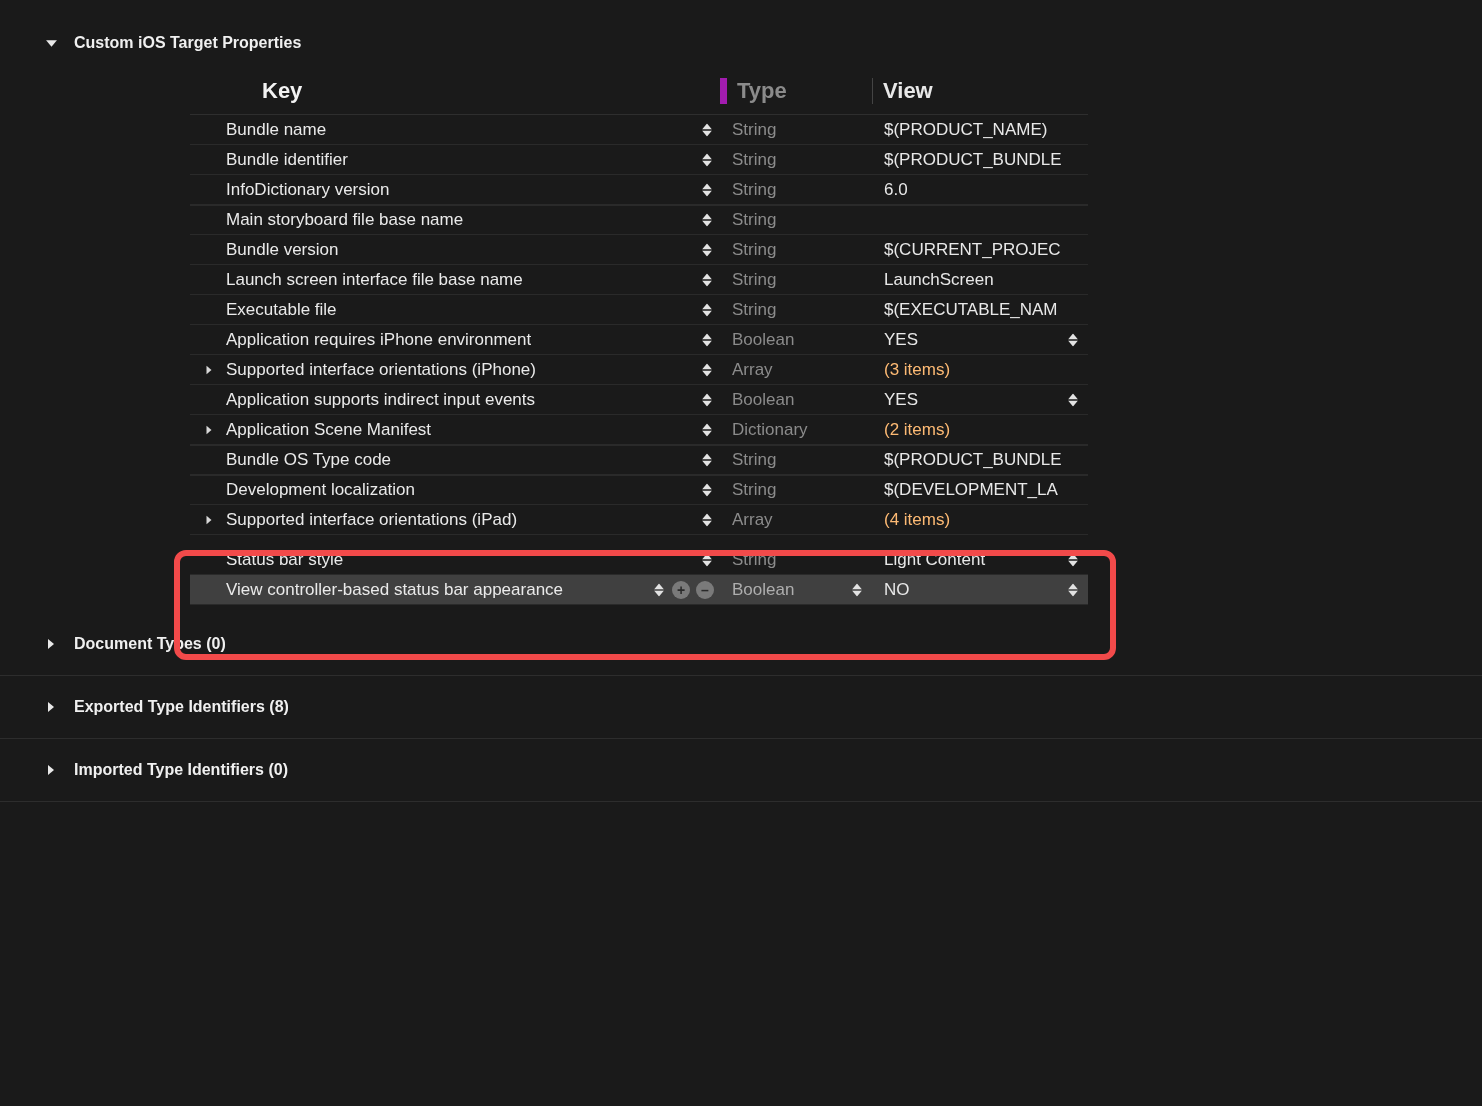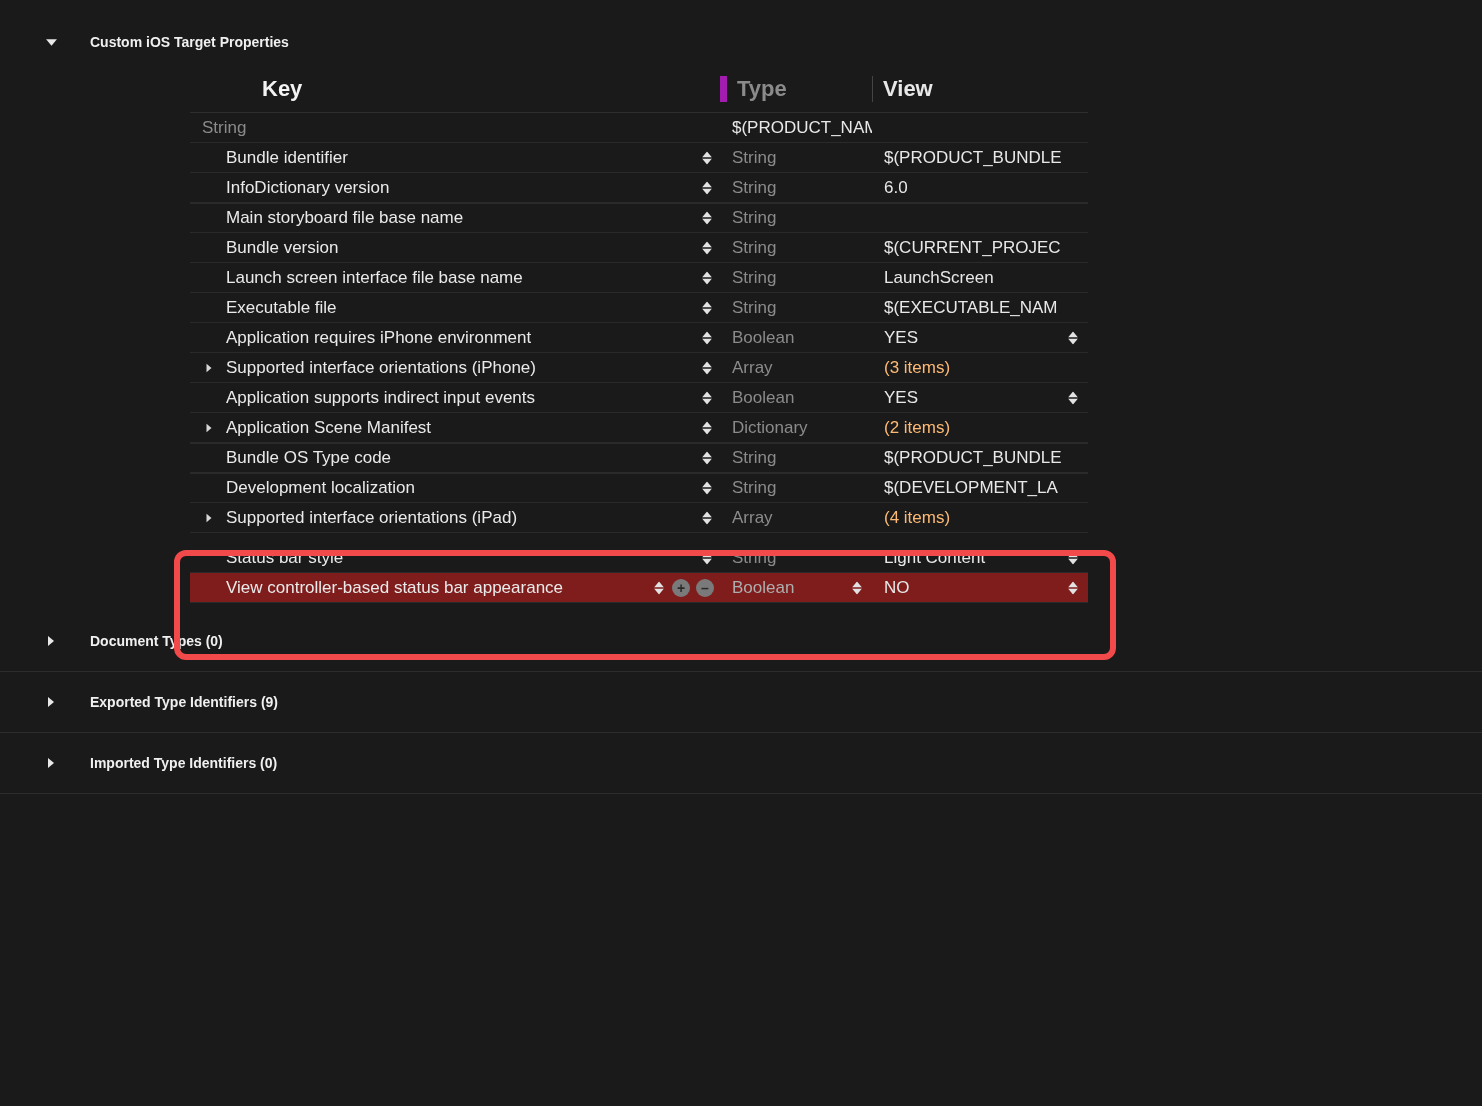--- a/index.html
+++ b/index.html
@@ -9,25 +9,25 @@
     font-family: -apple-system, "SF Pro Text", "Helvetica Neue", Arial, sans-serif;
     font-size: 16px;
     width: 1482px;
     height: 1106px;
     overflow: hidden;
     padding: 28px 0 0 0;
   }
   .section-header {
     display: flex;
     align-items: center;
-    gap: 32px;
+    gap: 16px;
     padding: 6px 0 6px 44px;
     cursor: pointer;
     font-weight: 700;
-    font-size: 14px;
+    font-size: 16px;
     color: #f0f0f0;
   }
   .section-header.collapsed-row {
     border-bottom: 1px solid #2d2d2d;
     padding-top: 22px;
     padding-bottom: 22px;
   }
   .disclosure {
     width: 14px;
     height: 14px;
@@ -124,21 +124,21 @@
     border: 6px solid #f24a4a;
     border-radius: 12px;
     left: 174px;
     width: 942px;
     top: 550px;
     height: 110px;
     pointer-events: none;
     z-index: 5;
   }
   .row.selected {
-    background: #7f1d1d;
+    background: #404040;
   }
   .row.selected .tcell { color: #aeaeae; }
   .addremove {
     display: flex;
     align-items: center;
     gap: 6px;
     margin-left: 6px;
   }
   .circlebtn {
     width: 18px; height: 18px; border-radius: 50%;
@@ -170,20 +170,31 @@
 </div>
 
 <div class="plist-wrap">
   <div class="col-head">
     <div class="kcell">Key</div>
     <div class="tcell">Type</div>
     <div class="vcell">View</div>
   </div>
   <div class="rows" id="rows">
       <div class="row">
+        <div class="kcell no-disc">
+          <span class="keylabel">Bundle name</span>
+          <span class="updown">
+            <svg width="10" height="6" viewBox="0 0 10 6">
+              <path d="M0 6 L5 0 L10 6 Z"></path>
+            </svg>
+            <svg width="10" height="6" viewBox="0 0 10 6">
+              <path d="M0 0 L5 6 L10 0 Z"></path>
+            </svg>
+          </span>
+        </div>
         <div class="tcell">
           <span>String</span>
         </div>
         <div class="vcell">
           <span>$(PRODUCT_NAME)</span>
         </div>
       </div>
       <div class="row">
         <div class="kcell no-disc">
           <span class="keylabel">Bundle identifier</span>
@@ -542,21 +553,21 @@
         </svg>
     </span>
     <span>Document Types (0)</span>
   </div>
   <div class="section-header collapsed-row">
     <span class="disclosure">
       <svg width="12" height="12" viewBox="0 0 12 12">
           <path d="M3 1 L9 6 L3 11 Z"></path>
         </svg>
     </span>
-    <span>Exported Type Identifiers (9)</span>
+    <span>Exported Type Identifiers (8)</span>
   </div>
   <div class="section-header collapsed-row">
     <span class="disclosure">
       <svg width="12" height="12" viewBox="0 0 12 12">
           <path d="M3 1 L9 6 L3 11 Z"></path>
         </svg>
     </span>
     <span>Imported Type Identifiers (0)</span>
   </div>
 </div>

